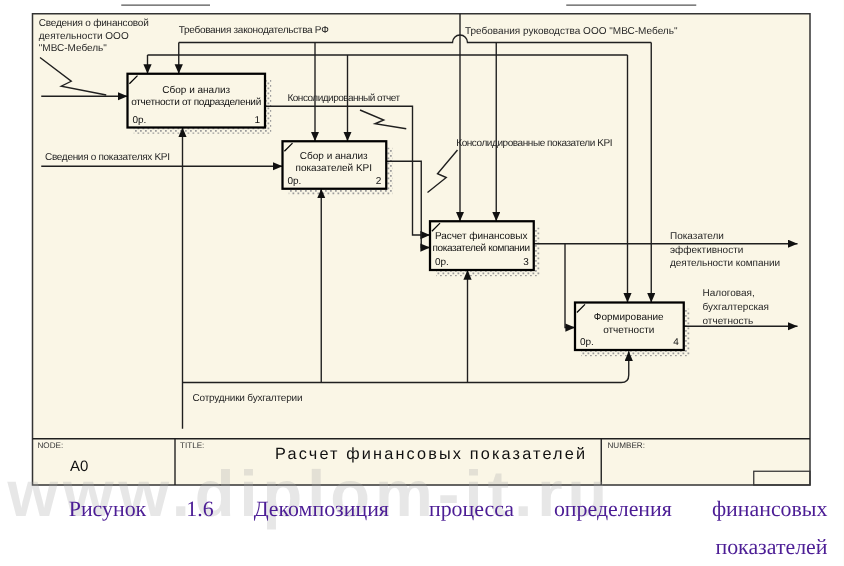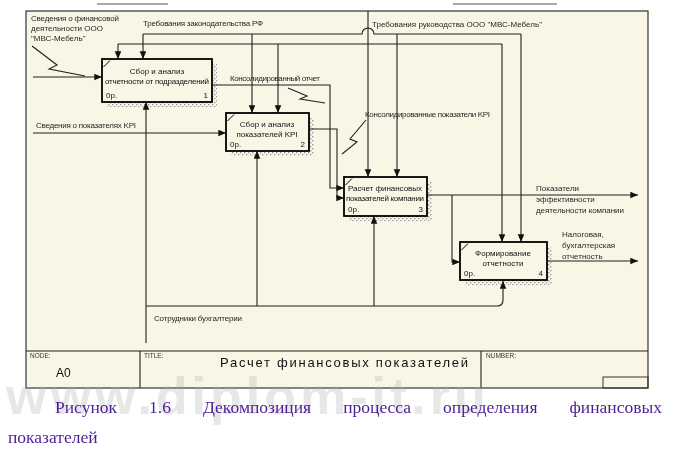--- a/index.html
+++ b/index.html
@@ -25,21 +25,21 @@
   #watermark{
     position:absolute;left:6px;top:366px;width:665px;z-index:2;
     font-family:"Liberation Sans",sans-serif;font-weight:bold;font-size:52px;
     letter-spacing:4px;color:rgba(170,170,170,0.28);pointer-events:none;white-space:nowrap;
   }
   #caption{
     position:absolute;left:8px;top:392px;width:654px;z-index:3;
     font-family:Liberation Serif, serif;font-size:17.5px;color:#4c1d95;line-height:30px;
   }
   #caption .l1{display:block;text-align:justify;text-align-last:justify;padding-left:47px;}
-  #caption .l2{display:block;text-align:left;}
+  #caption .l2{display:block;text-align:right;}
 </style>
 </head>
 <body>
 
 <svg width="675" height="392" viewBox="0 0 675 392">
   <defs>
     <pattern id="stipple" width="4" height="4" patternUnits="userSpaceOnUse">
       <rect x="0" y="0" width="1.4" height="1.4" fill="#9c9c9c"></rect>
       <rect x="2" y="2" width="1.4" height="1.4" fill="#9c9c9c"></rect>
     </pattern>

